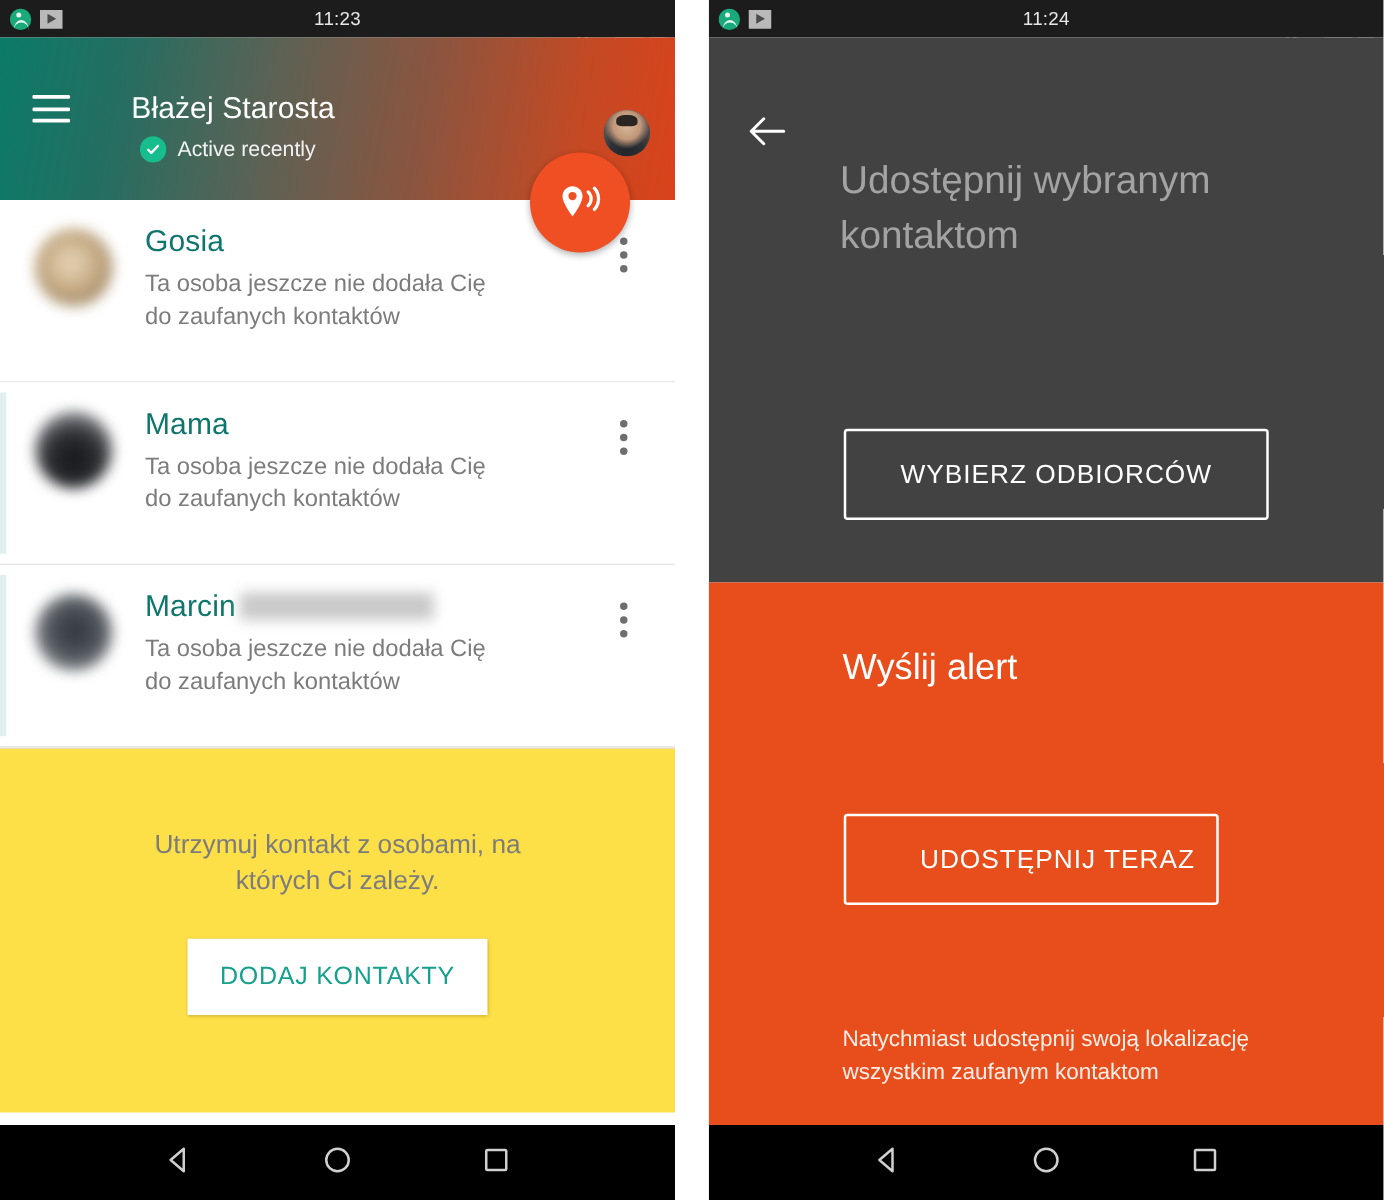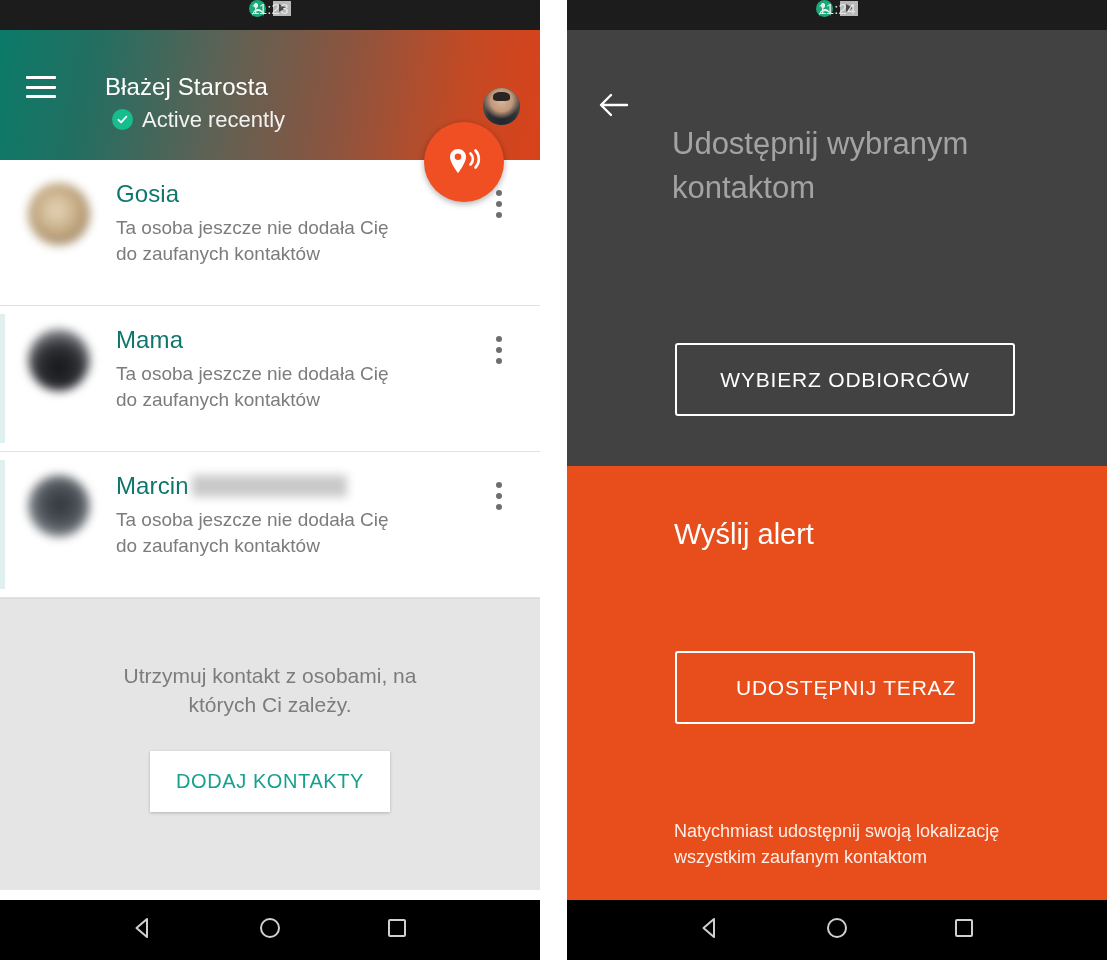--- a/index.html
+++ b/index.html
@@ -33,21 +33,20 @@
 
   
   .statusbar {
     position: relative;
     height: 30px;
     background: #1c1c1c;
     display: flex;
     align-items: center;
     padding: 0 8px;
     box-sizing: border-box;
-    flex-direction: column;
   }
   .sb-left { display: flex; align-items: center; gap: 7px; }
   .sb-appicon {
     width: 17px; height: 17px; border-radius: 50%;
     background: #1aa97a;
     position: relative;
     display: block;
   }
   .sb-appicon::before {
     content: "";
@@ -192,21 +191,21 @@
   .check-badge {
     width: 21px; height: 21px;
     border-radius: 50%;
     background: #17bd8d;
     display: flex; align-items: center; justify-content: center;
     flex: none;
   }
   .check-badge svg { display: block; }
   .hdr-status-text {
     color: #f2f2f2;
-    font-size: 22px;
+    font-size: 17px;
     line-height: 21px;
   }
   .hdr-avatar {
     position: absolute;
     right: 20px; top: 58px;
     width: 37px; height: 37px;
     border-radius: 50%;
     overflow: hidden;
     background: #5e5a56;
   }
@@ -320,21 +319,21 @@
   }
   .c-menu i {
     display: block;
     width: 6px; height: 6px;
     border-radius: 50%;
     background: #6e6e6e;
   }
 
   
   .cta-panel {
-    background: #e5e5e5;
+    background: #fde047;
     border-top: 1px solid #dcdcdc;
     text-align: center;
     padding: 62px 40px 0 40px;
     box-sizing: border-box;
     height: 292px;
   }
   .cta-text {
     color: #7c7c7c;
     font-size: 21px;
     line-height: 29px;

